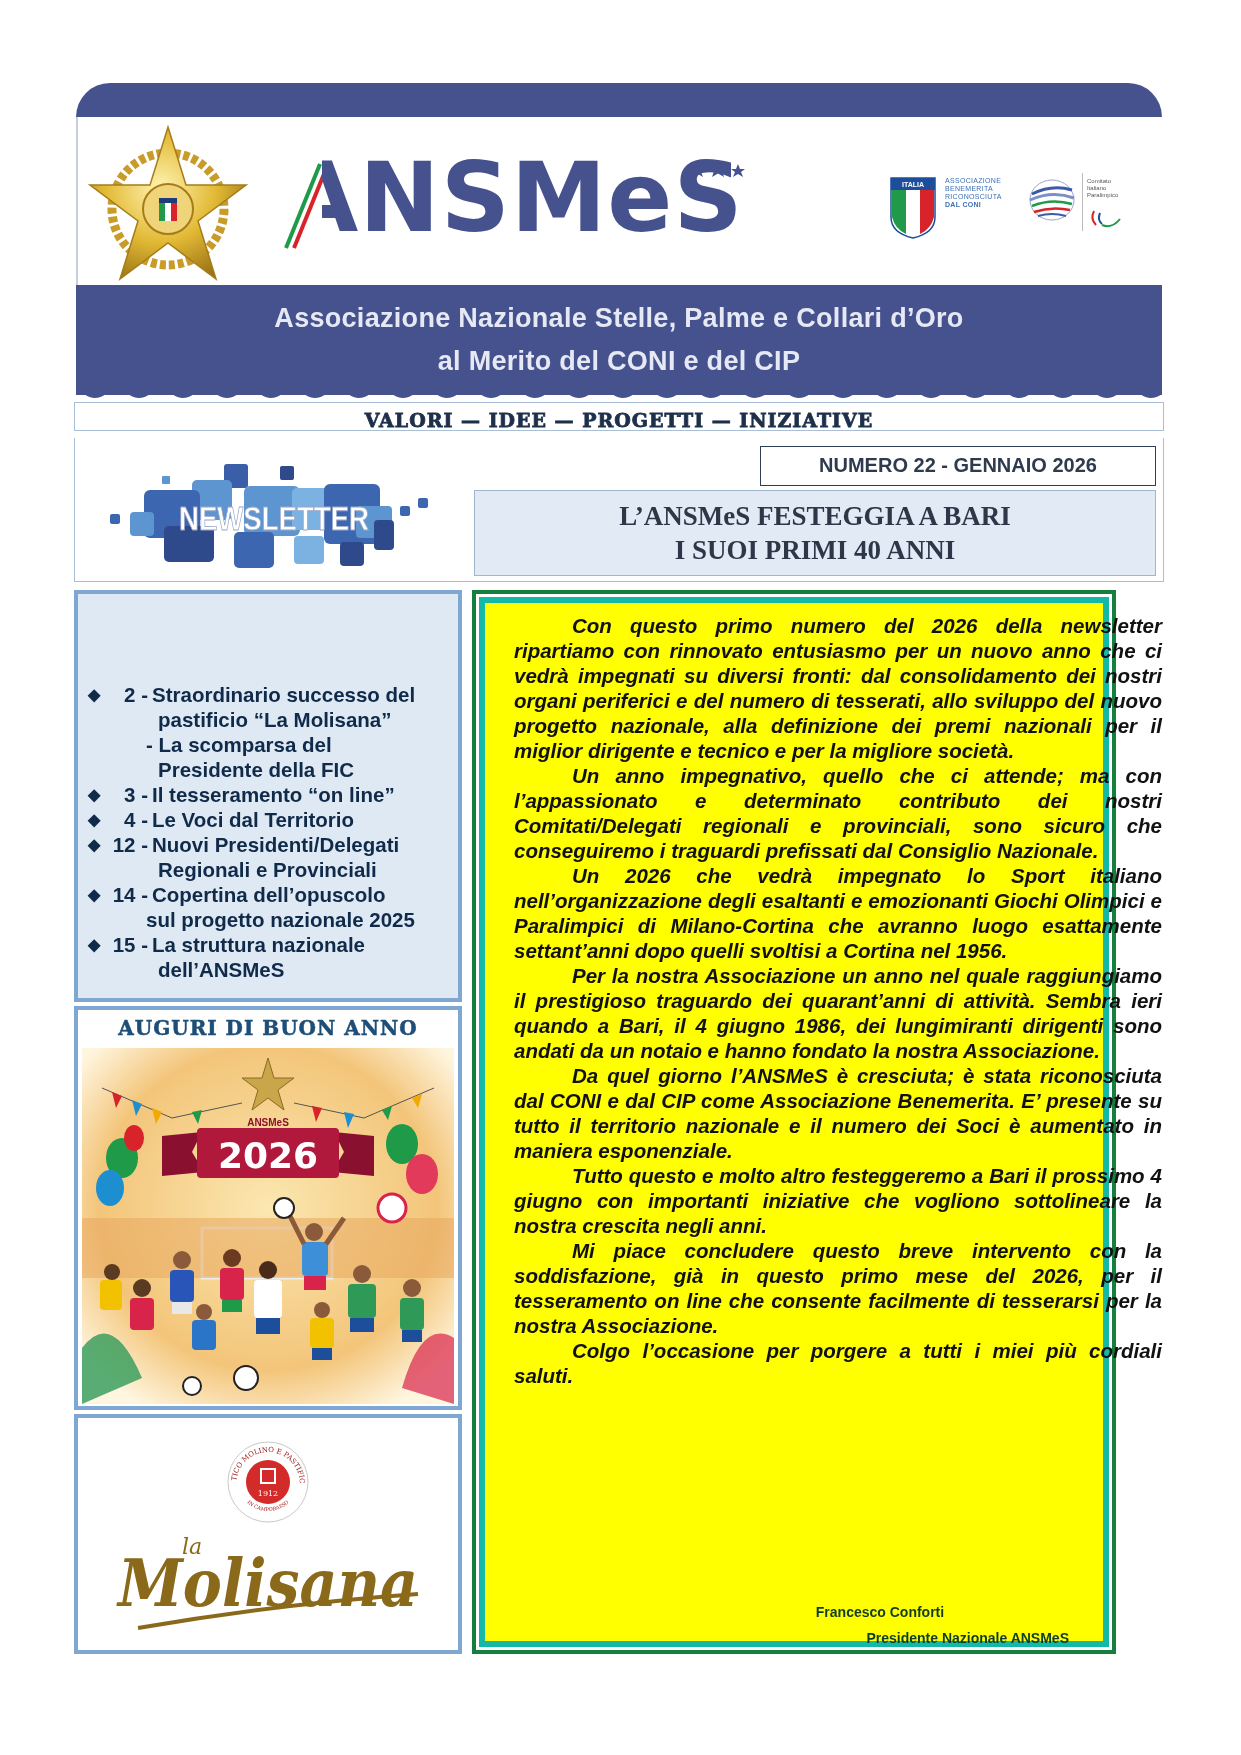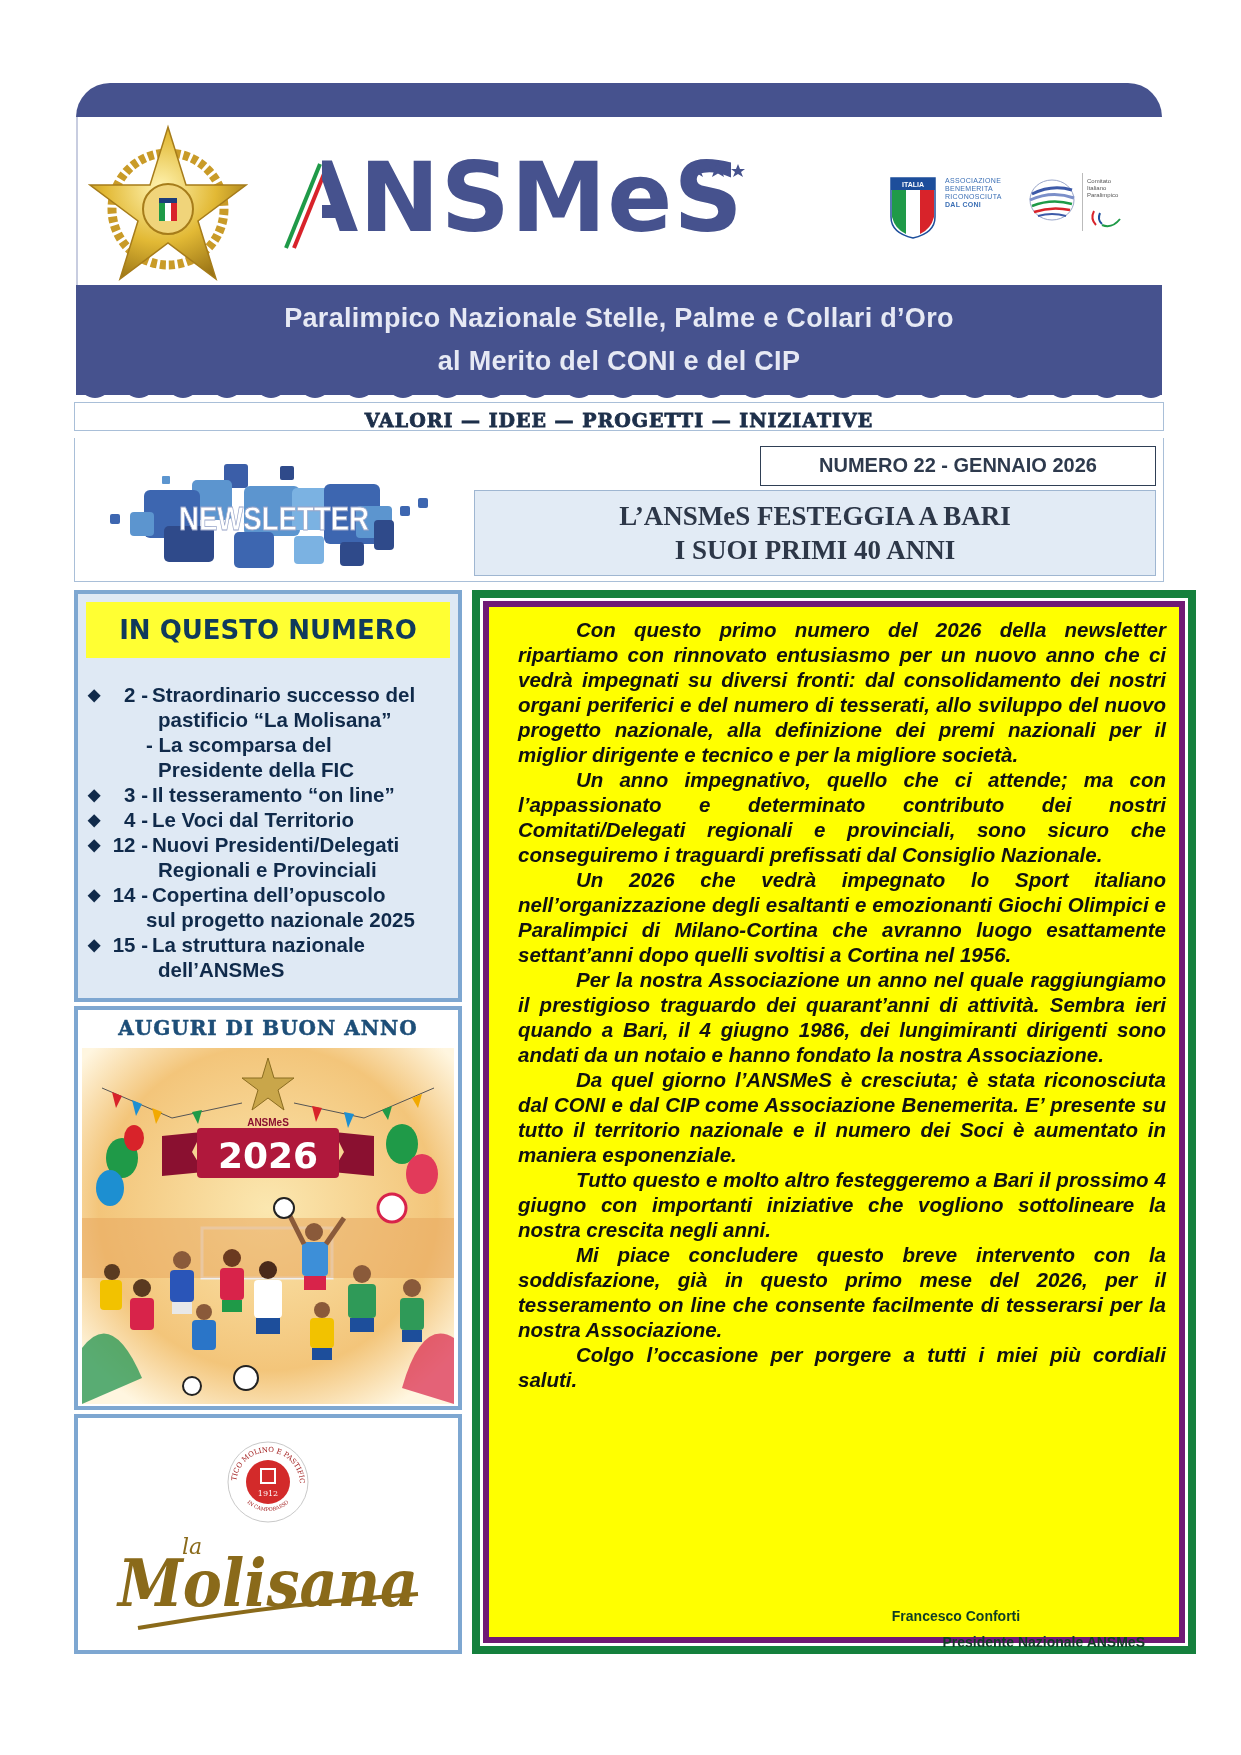--- a/index.html
+++ b/index.html
@@ -114,22 +114,22 @@
       position: absolute; left: 74px; top: 1414px; width: 388px; height: 240px;
       border: 4px solid #7ea7d1; background: #fff;
     }
     .sponsor-seal { position: absolute; left: 148px; top: 22px; width: 84px; height: 84px; }
     .sponsor-name {
       position: absolute; left: 20px; top: 106px; width: 344px; height: 110px;
     }
 
     
     .article-box {
-      position: absolute; left: 472px; top: 590px; width: 724px; height: 1064px;
-      border: 8px solid #15803d; background: #701a75;
+      position: absolute; left: 472px; top: 590px; width: 644px; height: 1064px;
+      border: 4px solid #15803d; background: #14b8a6;
       box-shadow: inset 0 0 0 3px #ffffff;
     }
     .article-inner {
       position: absolute; left: 9px; top: 9px; right: 9px; bottom: 9px; background: #ffff00;
     }
     .article-body {
       position: absolute; left: 29px; top: 10px; width: 648px;
       font-family: "Liberation Sans", sans-serif; font-style: italic; font-weight: bold;
       font-size: 20.5px; line-height: 25px; color: #111; text-align: justify;
     }
@@ -213,21 +213,21 @@
   <div>Comitato</div>
   <div>Italiano</div>
   <div>Paralimpico</div>
 </div>
 <svg class="cip-agitos" viewBox="0 0 36 22">
   <path d="M6 4 Q2 12 8 18" stroke="#d8232a" stroke-width="2" fill="none"></path>
   <path d="M12 6 Q9 13 14 17" stroke="#1d4e9b" stroke-width="2" fill="none"></path>
   <path d="M14 18 Q24 22 32 12" stroke="#1f9a48" stroke-width="2" fill="none"></path>
 </svg>
 
-<div class="assoc-line l1">Paralimpico Nazionale Stelle, Palme e Collari d’Oro</div>
+<div class="assoc-line l1">Associazione Nazionale Stelle, Palme e Collari d’Oro</div>
 <div class="assoc-line l2">al Merito del CONI e del CIP</div>
 
 <div class="motto-bar">
   <span class="motto-text">VALORI — IDEE — PROGETTI — INIZIATIVE</span>
 </div>
 
 <div class="masthead-box"></div>
 
 <svg class="newsletter-logo" viewBox="0 0 340 115">
   <rect x="120" y="4" width="24" height="24" rx="3" fill="#3b5ea8"></rect>
@@ -252,21 +252,20 @@
 </svg>
 
 <div class="issue-box">NUMERO 22 -  GENNAIO 2026</div>
 
 <div class="headline-box">
   <div>L’ANSMeS FESTEGGIA A BARI</div>
   <div>I SUOI PRIMI 40 ANNI</div>
 </div>
 
 <div class="toc-box">
-  <div class="toc-header">IN QUESTO NUMERO</div>
   <div class="toc-list">
     <div class="toc-item">
       <span class="bullet">◆</span>
       <span class="num">2 -</span>
       <span class="sub">Straordinario successo del</span>
       <span class="sub" style="padding-left:6px">pastificio “La Molisana”</span>
       <span class="sub" style="margin-left:-6px">- La scomparsa del</span>
       <span class="sub" style="padding-left:6px">Presidente della FIC</span>
     </div>
     <div class="toc-item">

